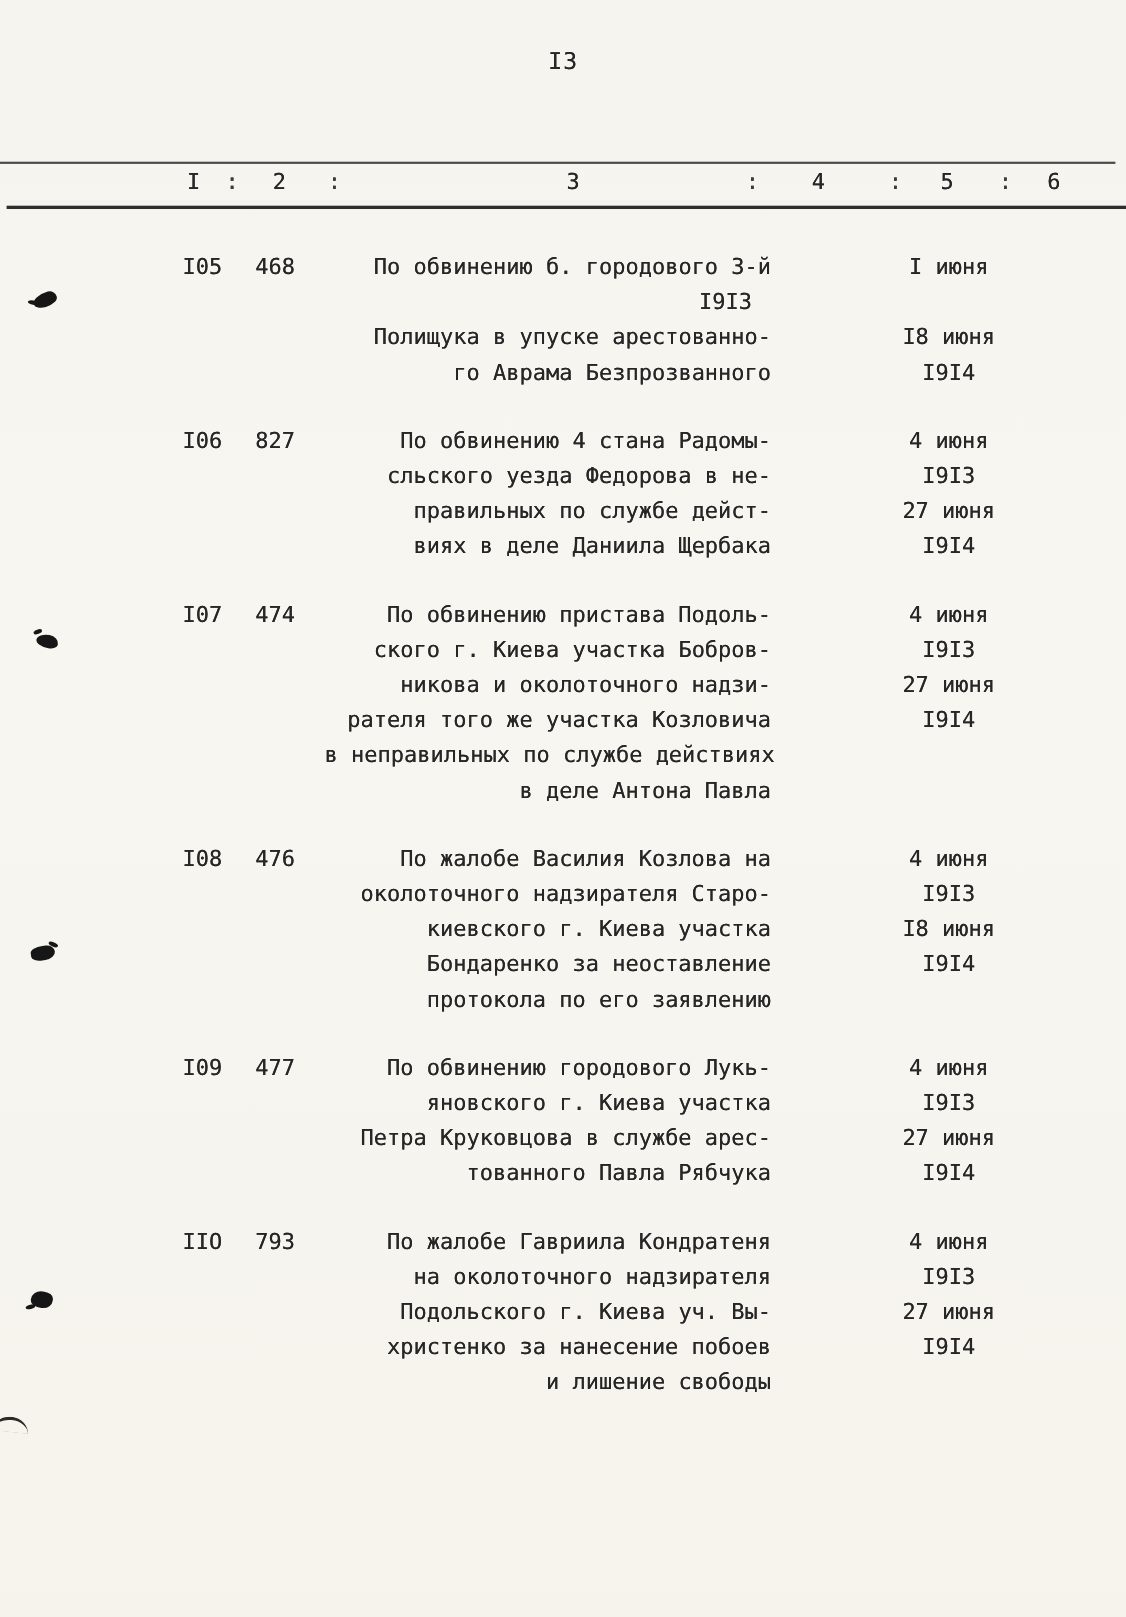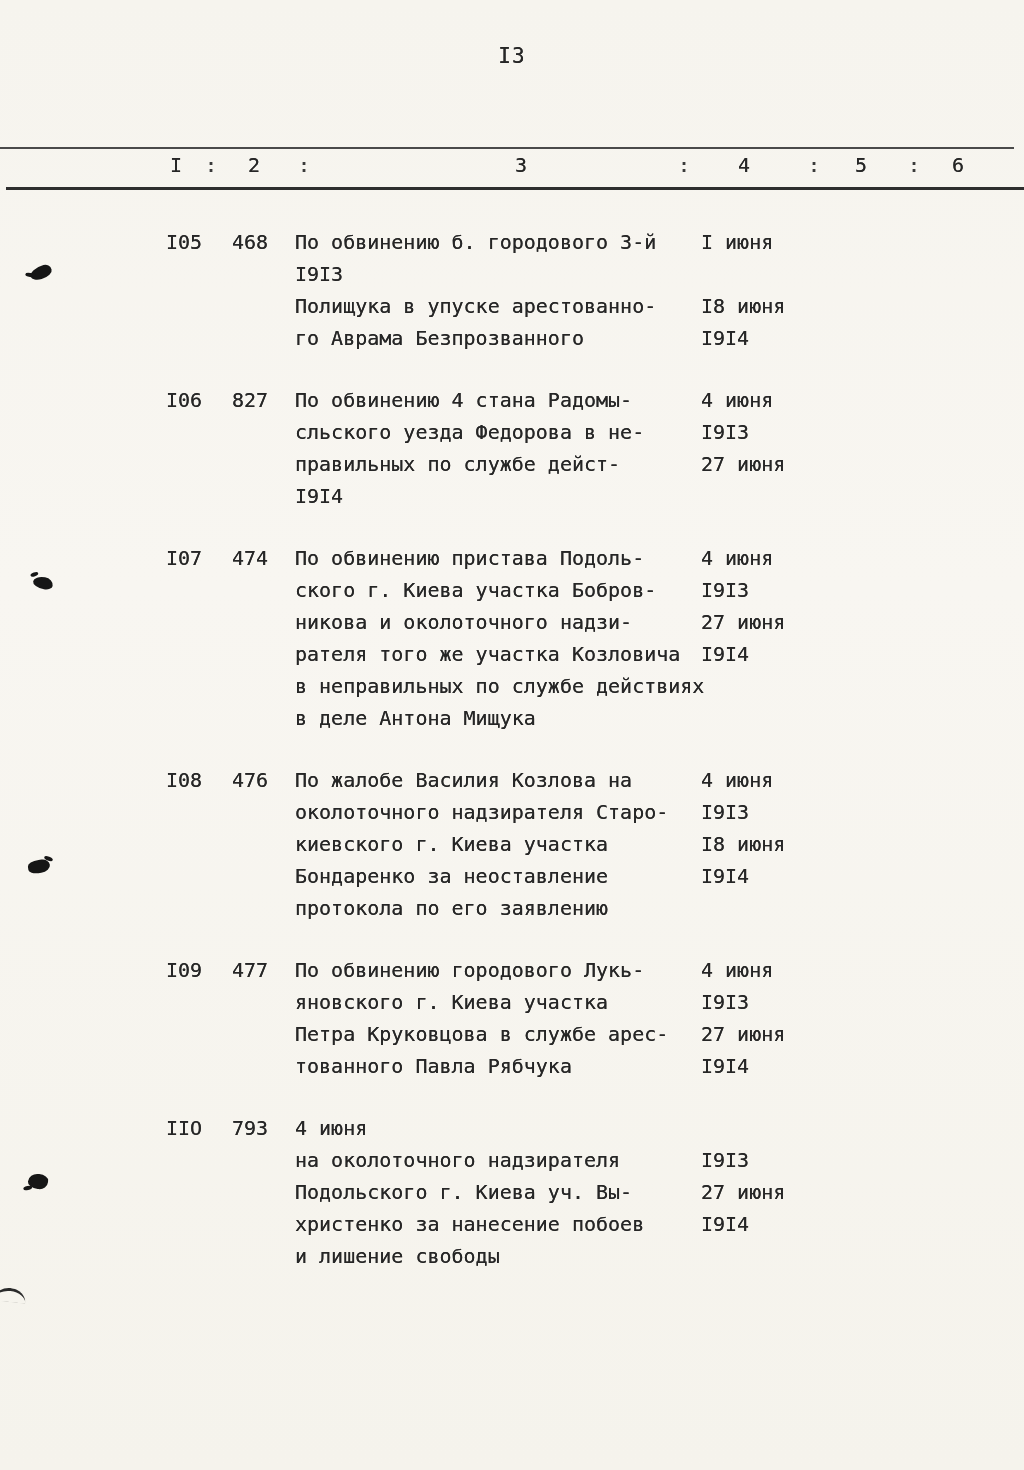--- a/index.html
+++ b/index.html
@@ -24,22 +24,22 @@
 
   .header-row { position:absolute; top:153px; left:0; width:1024px; height:30px; font-size:20px; }
   .header-row span { position:absolute; top:0; }
   .hsep { color:#3a3a3a; }
 
   .entries { position:absolute; top:226px; left:0; width:1024px; }
   .entry { margin-bottom:30px; }
   .line { display:flex; padding-left:166px; line-height:32px; font-size:20px; }
   .num  { width:66px; flex:0 0 66px; }
   .case { width:63px; flex:0 0 63px; }
-  .desc { width:406px; flex:0 0 406px; white-space:nowrap; overflow:visible; }
-  .date { flex:1 1 auto; white-space:nowrap; }
+  .desc { width:406px; flex:0 0 406px; white-space:nowrap; overflow:visible;text-align:right; }
+  .date { flex:1 1 auto; white-space:nowrap;text-align:center; }
 
   .blot { position:absolute; background:#161616; }
   .blot1 { left:30px; top:266px; width:22px; height:13px; border-radius:70% 30% 55% 45%/60% 50% 50% 40%; transform:rotate(-16deg); }
   .blot1::after { content:""; position:absolute; left:-5px; top:4px; width:10px; height:4px; background:#161616; border-radius:50%; transform:rotate(25deg); }
   .blot2 { left:33px; top:577px; width:20px; height:12px; border-radius:55% 45% 40% 60%/50% 60% 40% 50%; transform:rotate(10deg); }
   .blot2::after { content:""; position:absolute; left:-4px; top:-3px; width:8px; height:4px; background:#161616; border-radius:50%; transform:rotate(-30deg); }
   .blot3 { left:28px; top:860px; width:22px; height:13px; border-radius:60% 40% 50% 50%/45% 55% 60% 40%; transform:rotate(-8deg); }
   .blot3::after { content:""; position:absolute; right:-4px; top:-2px; width:9px; height:4px; background:#161616; border-radius:50%; transform:rotate(30deg); }
   .blot4 { left:28px; top:1174px; width:20px; height:15px; border-radius:50% 50% 45% 55%/60% 40% 55% 45%; transform:rotate(6deg); }
   .blot4::after { content:""; position:absolute; left:-4px; bottom:-2px; width:9px; height:4px; background:#161616; border-radius:50%; transform:rotate(-20deg); }
@@ -110,20 +110,21 @@
         </div>
         <div class="line">
           <span class="num"></span>
           <span class="case"></span>
           <span class="desc">правильных по службе дейст-</span>
           <span class="date">27 июня</span>
         </div>
         <div class="line">
           <span class="num"></span>
           <span class="case"></span>
+          <span class="desc">виях в деле Даниила Щербака</span>
           <span class="date">I9I4</span>
         </div>
       </div>
       <div class="entry">
         <div class="line">
           <span class="num">I07</span>
           <span class="case">474</span>
           <span class="desc">По обвинению пристава Подоль-</span>
           <span class="date">4 июня</span>
         </div>
@@ -147,21 +148,21 @@
         </div>
         <div class="line">
           <span class="num"></span>
           <span class="case"></span>
           <span class="desc">в неправильных по службе действиях</span>
           <span class="date"></span>
         </div>
         <div class="line">
           <span class="num"></span>
           <span class="case"></span>
-          <span class="desc">в деле Антона Мищука</span>
+          <span class="desc">в деле Антона Павла</span>
           <span class="date"></span>
         </div>
       </div>
       <div class="entry">
         <div class="line">
           <span class="num">I08</span>
           <span class="case">476</span>
           <span class="desc">По жалобе Василия Козлова на</span>
           <span class="date">4 июня</span>
         </div>
@@ -213,20 +214,21 @@
           <span class="num"></span>
           <span class="case"></span>
           <span class="desc">тованного Павла Рябчука</span>
           <span class="date">I9I4</span>
         </div>
       </div>
       <div class="entry">
         <div class="line">
           <span class="num">IIO</span>
           <span class="case">793</span>
+          <span class="desc">По жалобе Гавриила Кондратеня</span>
           <span class="date">4 июня</span>
         </div>
         <div class="line">
           <span class="num"></span>
           <span class="case"></span>
           <span class="desc">на околоточного надзирателя</span>
           <span class="date">I9I3</span>
         </div>
         <div class="line">
           <span class="num"></span>

